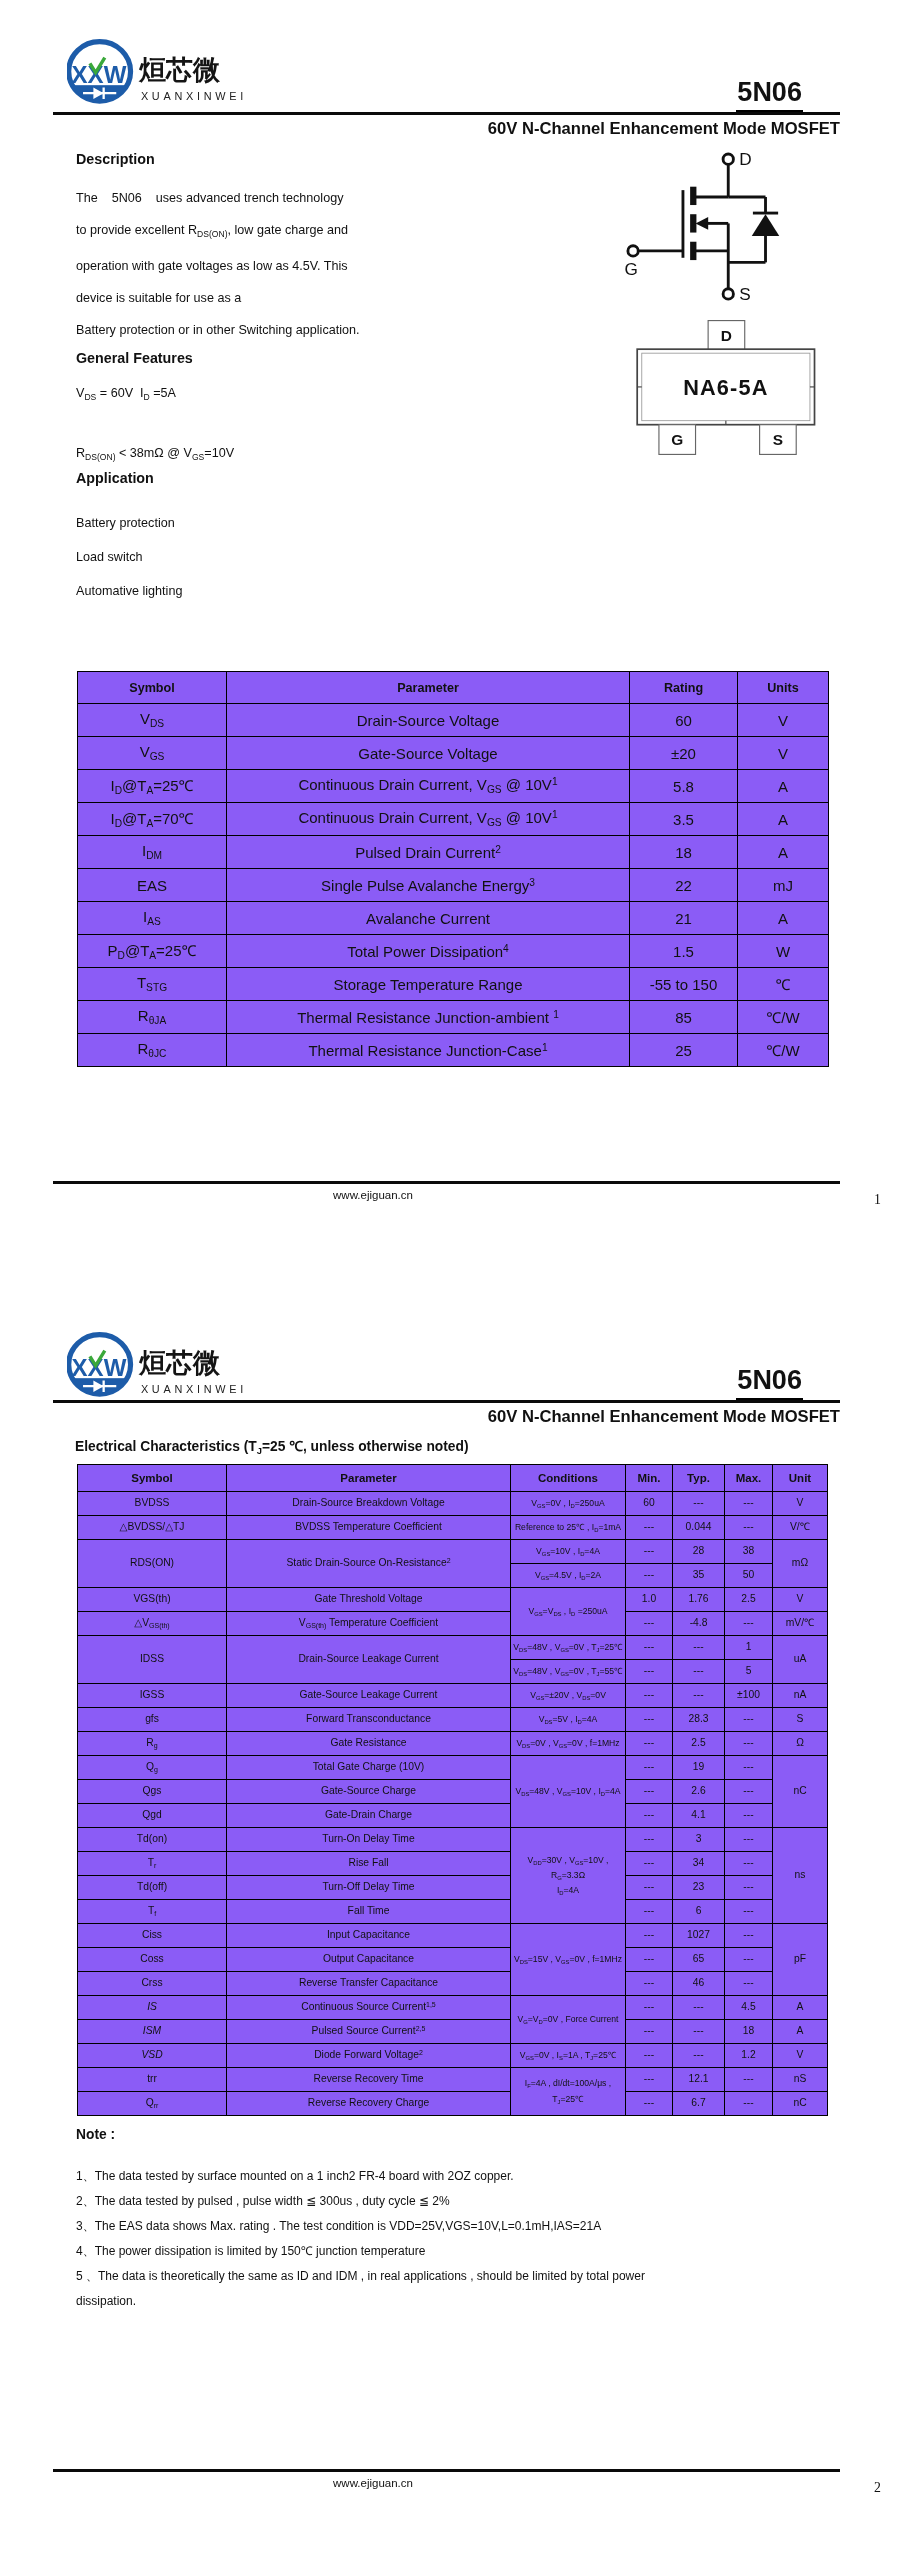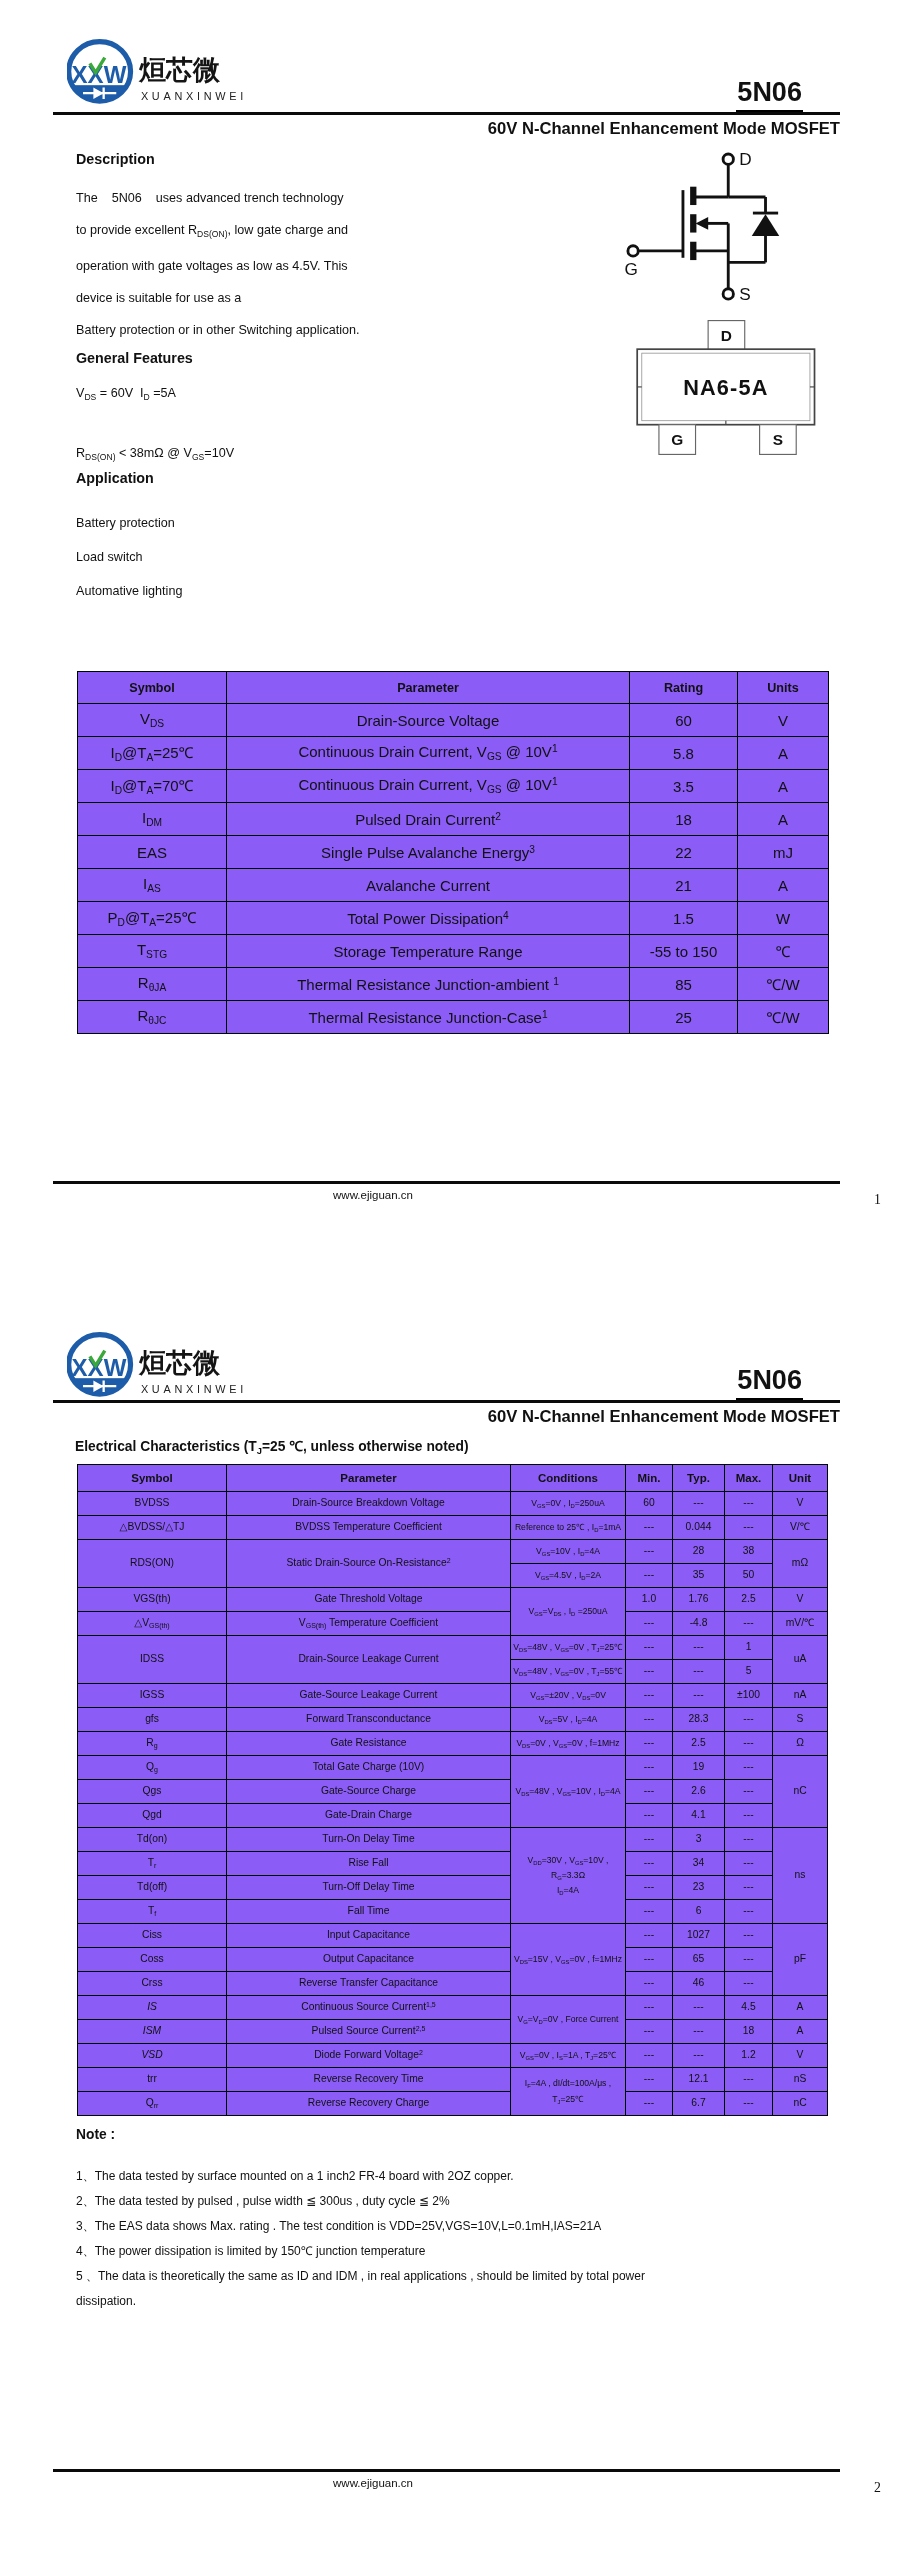--- a/index.html
+++ b/index.html
@@ -152,20 +152,26 @@
         </tr>
       </thead>
     <tbody>
         <tr>
           <td>V<sub>DS</sub></td>
           <td>Drain-Source Voltage</td>
           <td>60</td>
           <td>V</td>
         </tr>
         <tr>
+          <td>V<sub>GS</sub></td>
+          <td>Gate-Source Voltage</td>
+          <td>±20</td>
+          <td>V</td>
+        </tr>
+        <tr>
           <td>I<sub>D</sub>@T<sub>A</sub>=25℃</td>
           <td>Continuous Drain Current, V<sub>GS</sub> @ 10V<sup>1</sup></td>
           <td>5.8</td>
           <td>A</td>
         </tr>
         <tr>
           <td>I<sub>D</sub>@T<sub>A</sub>=70℃</td>
           <td>Continuous Drain Current, V<sub>GS</sub> @ 10V<sup>1</sup></td>
           <td>3.5</td>
           <td>A</td>

